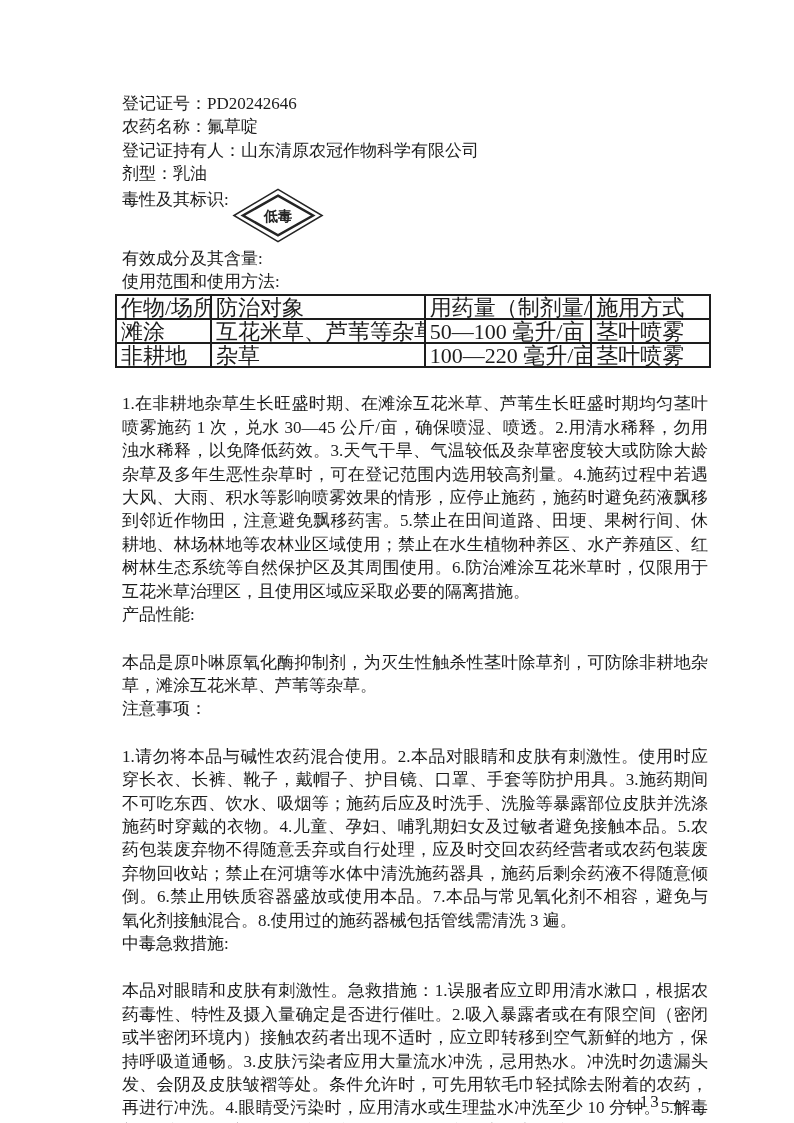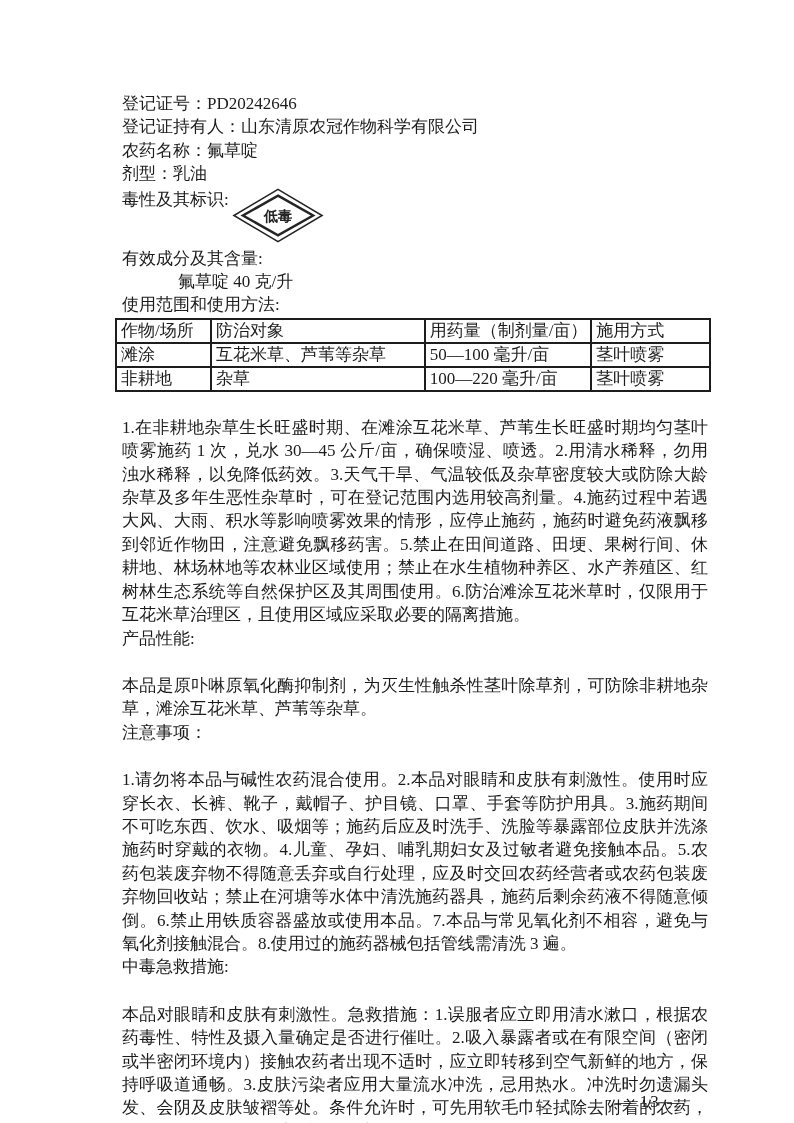--- a/index.html
+++ b/index.html
@@ -35,21 +35,21 @@
     margin-top: 1px;
     margin-bottom: 1px;
   }
   table.usage th, table.usage td {
     border: 2px solid #1d1d1d;
     font-weight: normal;
     text-align: left;
     vertical-align: middle;
     padding: 0 4px;
     height: 24px;
-    font-size: 17px;
+    font-size: 22px;
     line-height: 21px;
     white-space: nowrap;
     overflow: hidden;
   }
   .col-crop  { width: 16%; }
   .col-target{ width: 36%; }
   .col-dose  { width: 28%; }
   .col-method{ width: 20%; }
   .section-body { text-align: justify; margin-top: 24px; }
   .page-num {
@@ -60,36 +60,35 @@
     letter-spacing: 2px;
   }
 </style>
 </head>
 <body>
 
 <div class="page">
 
   <div>
     <div class="line">登记证号：PD20242646</div>
+    <div class="line">农药名称：氟草啶</div>
     <div class="line">登记证持有人：山东清原农冠作物科学有限公司</div>
-    <div class="line">农药名称：氟草啶</div>
     <div class="line">剂型：乳油</div>
   </div>
 
   <div class="tox-row">
     <span class="tox-label">毒性及其标识:</span>
     <svg class="tox-badge" viewBox="0 0 96 58">
       <polygon points="48,1.5 94.5,29 48,56.5 1.5,29" fill="none" stroke="#242424" stroke-width="1.6"></polygon>
       <polygon points="48,8 85,29 48,50 11,29" fill="none" stroke="#242424" stroke-width="2.6"></polygon>
       <text x="48" y="34.5" text-anchor="middle" font-size="15" font-weight="bold" fill="#242424">低毒</text>
     </svg>
   </div>
 
   <div class="line">有效成分及其含量:</div>
-  <div class="line ing-value">氟草啶 40 克/升</div>
   <div class="line">使用范围和使用方法:</div>
 
   <table class="usage">
     <colgroup>
       <col class="col-crop">
         <col class="col-target">
         <col class="col-dose">
         <col class="col-method">
     </colgroup>
     <tbody>

